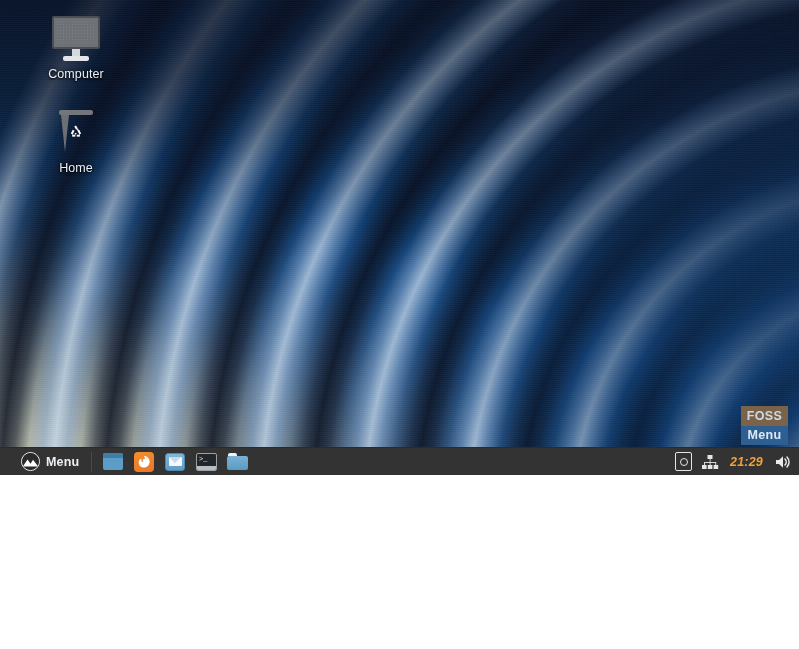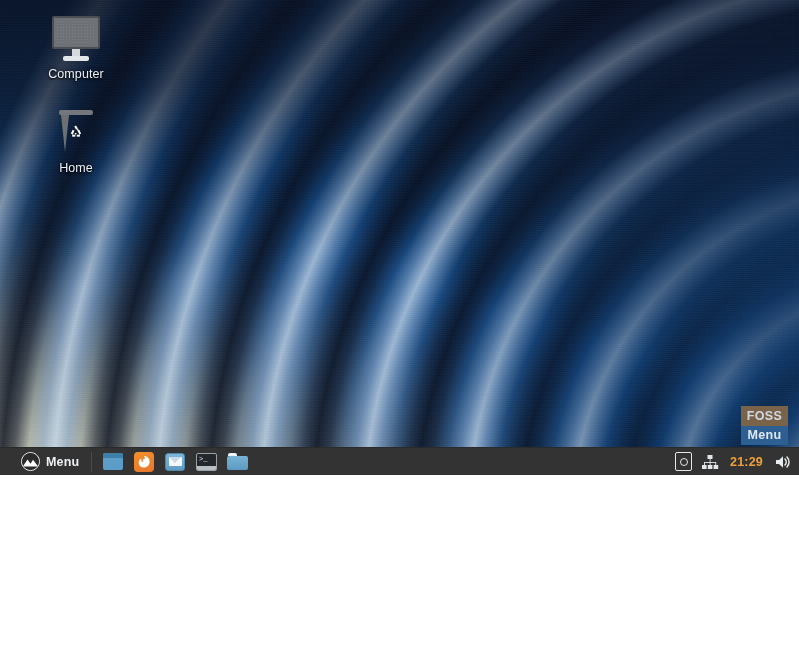--- a/index.html
+++ b/index.html
@@ -323,20 +323,21 @@
     box-sizing: border-box;
   }
 
   #clock {
     color: #f0a13a;
     font-size: 12.5px;
     font-weight: bold;
     letter-spacing: .2px;
     padding: 0 2px;
     cursor: default;
+    font-style: italic;
   }
 </style>
 </head>
 <body>
 
 <div id="desktop">
 
   <div class="wall-layer" id="wall-base"></div>
   <div class="wall-layer" id="wall-warm"></div>
   <div id="wall-rings"></div>

